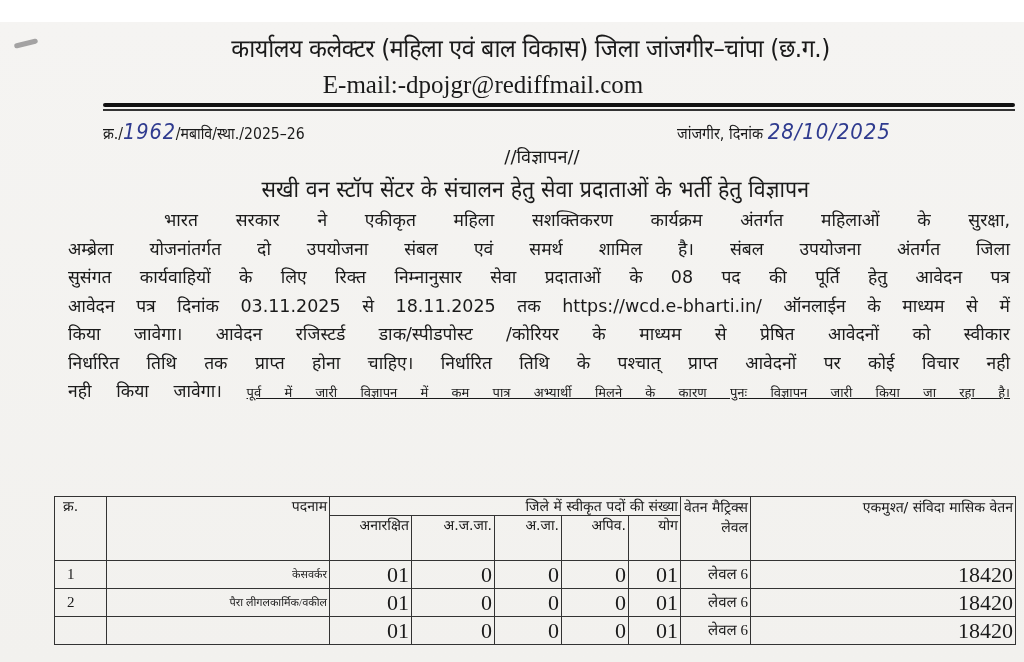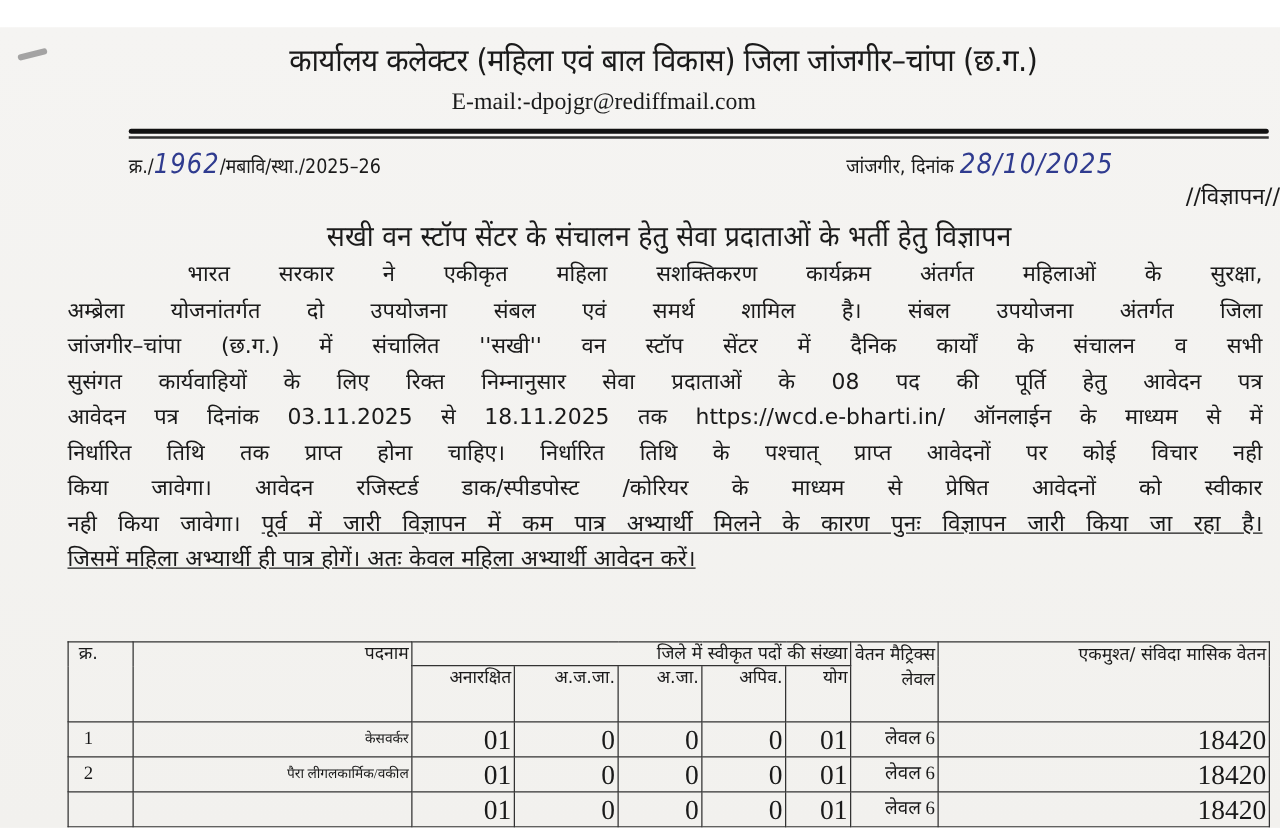--- a/index.html
+++ b/index.html
@@ -20,57 +20,57 @@
     background: #888; transform: rotate(-14deg); border-radius: 3px; opacity: .75;
   }
   .title {
     position: absolute; left: 0; top: 30px; width: 1024px; text-align: center;
     font-family: "DejaVu Sans", sans-serif; font-size: 25px; letter-spacing: -0.5px;
     transform: scaleX(0.93); transform-origin: center;
     padding-left: 40px; box-sizing: border-box;
   }
   .email {
     position: absolute; left: 0; top: 71px; width: 872px; text-align: center;
-    font-size: 19px; padding-left: 94px; box-sizing: border-box;
+    font-size: 25px; padding-left: 94px; box-sizing: border-box;
   }
   .rule1 { position: absolute; left: 103px; top: 103px; width: 912px; height: 4px; background: #111; border-radius: 2px; }
   .rule2 { position: absolute; left: 103px; top: 109px; width: 912px; height: 1.5px; background: #333; }
   .refno {
     position: absolute; left: 103px; top: 119px;
     font-family: "DejaVu Sans", sans-serif; font-size: 16px;
     transform: scaleX(0.88); transform-origin: left;
   }
   .hw { color: #2f3b8f; font-family: "DejaVu Sans", sans-serif; font-style: italic; font-size: 22px; letter-spacing: 1px; }
   .dateline {
     position: absolute; left: 677px; top: 119px;
     font-family: "DejaVu Sans", sans-serif; font-size: 16px;
     transform: scaleX(0.9); transform-origin: left;
   }
   .adv-tag {
-    position: absolute; left: 0; top: 144px; width: 1024px; text-align: right;
+    position: absolute; left: 0; top: 144px; width: 1024px; text-align: center;
     font-family: "DejaVu Sans", sans-serif; font-size: 18px; padding-left: 60px; box-sizing: border-box;
   }
   .heading {
     position: absolute; left: 0; top: 172px; width: 1024px; text-align: center;
     font-family: "DejaVu Sans", sans-serif; font-size: 23px;
     transform: scaleX(0.93); transform-origin: center; padding-left: 50px; box-sizing: border-box;
   }
   .body-text {
     position: absolute; left: 54px; top: 206px; width: 956px;
     font-family: "DejaVu Sans", sans-serif; font-size: 17.5px; line-height: 28.5px;
     text-align: justify; text-align-last: justify;
   }
-  .line { display: block; white-space: nowrap; text-align: justify; text-align-last: justify; transform-origin: left; }
+  .line { display: block; white-space: nowrap; text-align: justify; text-align-last: justify; transform-origin: left; margin-left: 14px; }
   .indent { padding-left: 96px; }
   .bold { font-weight: normal; }
   .u { text-decoration: underline; }
-  .small { font-size: 18px; }
+  .small { font-size: 13px; }
   .nojust { text-align-last: left; }
   table.posts {
-    position: absolute; left: 54px; top: 513px; width: 962px;
+    position: absolute; left: 54px; top: 496px; width: 962px;
     border-collapse: collapse;
     font-family: "DejaVu Sans", sans-serif; font-size: 14px;
   }
   table.posts th, table.posts td { border: 1.3px solid #333; text-align: right; padding: 0 2px; font-weight: normal; }
   table.posts th { vertical-align: top; line-height: 18px; }
   table.posts td.num { font-family: "Liberation Serif", serif; font-size: 22px; height: 27px; line-height: 27px; }
   table.posts td.sn { text-align: left; padding-left: 12px; font-size: 15px; }
   table.posts td.post { font-size: 11px; }
   table.posts td.lvl { font-size: 15px; }
 </style>
@@ -93,27 +93,25 @@
   <span>जांजगीर, दिनांक</span>
   <span class="hw">28/10/2025</span>
 </div>
 
 <div class="adv-tag">//विज्ञापन//</div>
 <div class="heading">सखी वन स्टॉप सेंटर के संचालन हेतु सेवा प्रदाताओं के भर्ती हेतु विज्ञापन</div>
 
 <div class="body-text">
   <span class="line indent">भारत सरकार ने एकीकृत महिला सशक्तिकरण कार्यक्रम अंतर्गत महिलाओं के सुरक्षा,</span>
   <span class="line">अम्ब्रेला योजनांतर्गत दो उपयोजना संबल एवं समर्थ शामिल है। संबल उपयोजना अंतर्गत जिला</span>
-  <span class="line">जांजगीर–चांपा (छ.ग.) में संचालित ''सखी'' वन स्टॉप सेंटर में दैनिक कार्यों के संचालन व सभी</span>
   <span class="line">सुसंगत कार्यवाहियों के लिए रिक्त निम्नानुसार सेवा प्रदाताओं के 08 पद की पूर्ति हेतु आवेदन पत्र</span>
   <span class="line"><span>आवेदन पत्र</span> <span class="bold">दिनांक 03.11.2025 से 18.11.2025</span> <span>तक https://wcd.e-bharti.in/ ऑनलाईन के माध्यम से में</span></span>
+  <span class="line"><span>किया जावेगा।</span> <span class="bold">आवेदन रजिस्टर्ड डाक/स्पीडपोस्ट /कोरियर के माध्यम से प्रेषित आवेदनों को स्वीकार</span></span>
   <span class="line">निर्धारित तिथि तक प्राप्त होना चाहिए। निर्धारित तिथि के पश्चात् प्राप्त आवेदनों पर कोई विचार नही</span>
-  <span class="line"><span>किया जावेगा।</span> <span class="bold">आवेदन रजिस्टर्ड डाक/स्पीडपोस्ट /कोरियर के माध्यम से प्रेषित आवेदनों को स्वीकार</span></span>
   <span class="line"><span class="bold">नही किया जावेगा।</span> <span class="u small">पूर्व में जारी विज्ञापन में कम पात्र अभ्यार्थी मिलने के कारण पुनः विज्ञापन जारी किया जा रहा है।</span></span>
-  <span class="line u small nojust">जिसमें महिला अभ्यार्थी ही पात्र होगें। अतः केवल महिला अभ्यार्थी आवेदन करें।</span>
 </div>
 
 <table class="posts">
   <colgroup>
     <col style="width:52px">
       <col style="width:223px">
       <col style="width:82px">
       <col style="width:83px">
       <col style="width:67px">
       <col style="width:67px">

